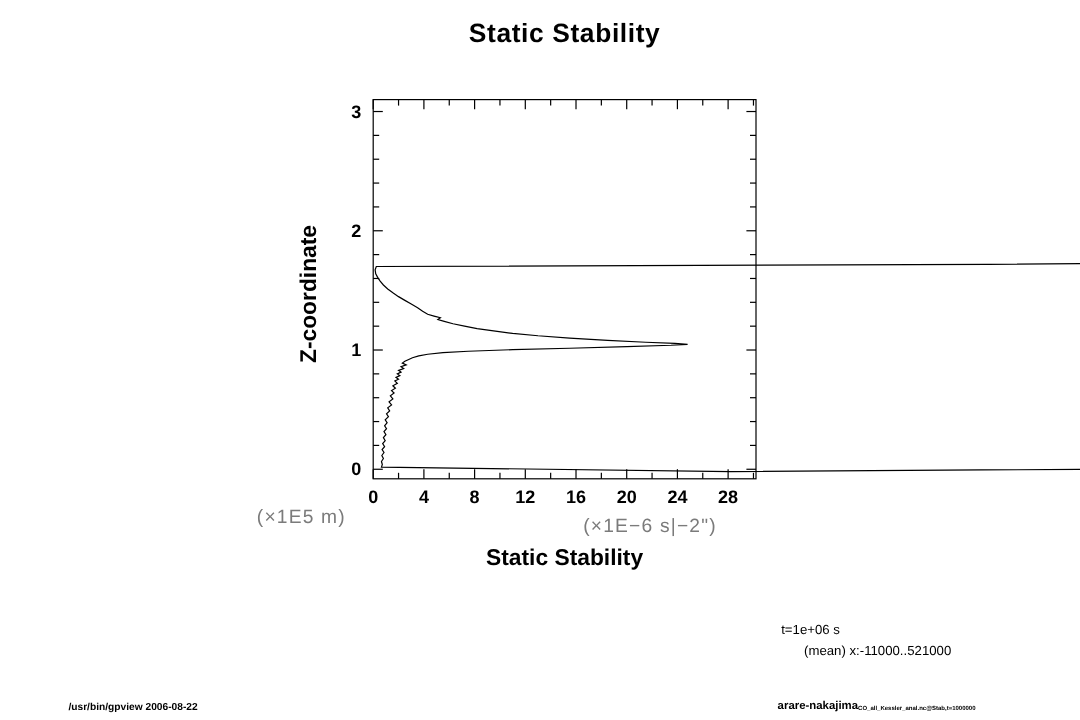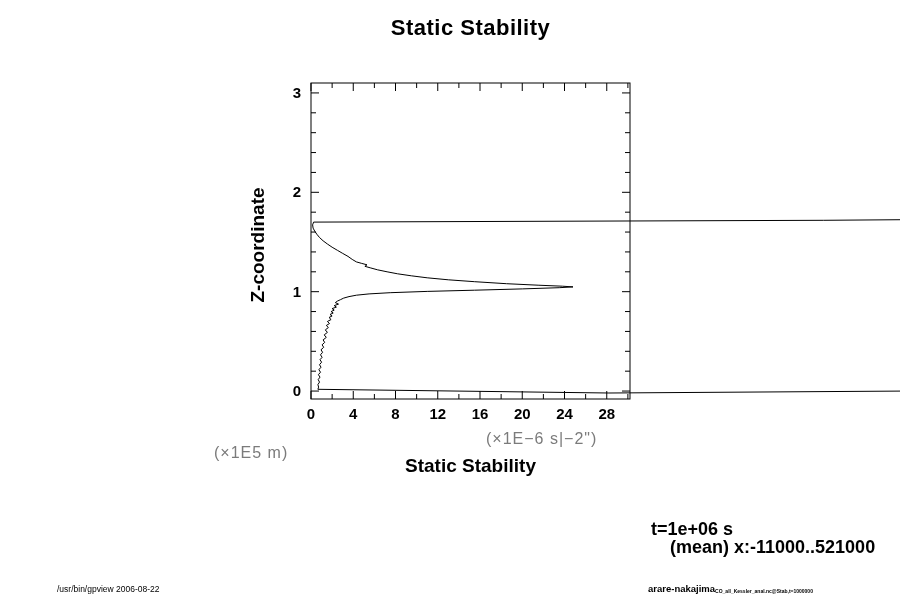--- a/index.html
+++ b/index.html
@@ -3,26 +3,26 @@
 <meta charset="utf-8">
 <style>
   html,body{margin:0;padding:0;background:#fff;}
   .canvas{position:relative;width:900px;height:600px;background:#ffffff;overflow:hidden;
           font-family:"Liberation Sans",sans-serif;color:#000;}
   .abs{position:absolute;white-space:nowrap;}
   .title{left:311px;top:15px;width:319px;text-align:center;font-size:22px;font-weight:bold;letter-spacing:0.5px;}
   .xlabel{left:311px;top:455px;width:319px;text-align:center;font-size:19px;font-weight:bold;}
   .ylabel{left:258px;top:245px;transform:translate(-50%,-50%) rotate(-90deg);font-size:19px;font-weight:bold;}
   .unit{font-size:16px;color:#7b7b7b;letter-spacing:1px;}
-  .yunit{left:214px;top:423px;margin-top:21px;}
+  .yunit{left:214px;top:423px;}
   .xunit{left:486px;top:430px;}
-  .ann{font-size:18px;font-weight:bold;}
+  .ann{font-size:11px;font-weight:normal;}
   .ann1{left:651px;top:519px;}
   .ann2{left:670px;top:537px;}
-  .footL{left:57px;top:584px;font-size:8.5px;font-weight:normal;}
+  .footL{left:57px;top:584px;font-size:8.5px;font-weight:bold;}
   .footR{left:648px;top:583px;font-size:9.5px;font-weight:bold;}
   .footR .sub{font-size:5px;font-weight:bold;position:relative;top:1px;letter-spacing:0;}
   svg{position:absolute;left:0;top:0;overflow:visible;}
 </style>
 </head>
 <body>
 
 <div class="canvas">
   <svg id="plot" width="900" height="600">
       <polyline points="1050.4,218.6 823.3,220.3 313.6,222.1 312.6,224.9 313.1,228.1 314.7,231.1 316.8,234.2 319.5,237.5 323.1,240.8 327.4,244.0 332.1,247.2 337.4,250.3 342.7,253.4 348.0,256.4 352.2,259.4 356.4,261.9 361.7,263.4 367.0,264.8 364.9,266.3 370.2,267.8 377.5,269.8 387.1,271.8 397.6,273.8 411.3,275.8 427.2,277.8 448.3,279.8 474.7,281.7 506.4,283.7 538.1,285.2 562.4,286.2 573.0,286.9 559.2,287.7 522.3,288.9 474.7,290.2 427.2,291.4 390.2,292.7 369.1,293.9 356.4,295.2 349.0,296.6 343.7,298.1 340.6,299.6 337.4,301.1 335.3,302.6 338.5,304.1 334.2,305.6 336.4,307.1 332.1,308.6 334.2,310.1 331.1,311.6 333.2,313.0 330.0,314.5 332.1,316.0 329.0,317.5 331.1,319.5 327.4,321.5 329.5,323.5 326.3,325.5 328.4,327.5 325.3,329.9 327.4,332.4 324.2,334.9 326.3,337.4 323.1,339.9 324.7,342.4 322.1,344.8 323.7,347.3 321.0,349.8 322.6,352.3 320.5,354.8 322.1,357.3 320.0,359.7 321.6,362.2 319.5,364.7 321.0,367.2 318.9,369.7 320.5,372.2 318.4,374.7 320.0,377.1 318.2,379.6 319.5,382.1 317.9,384.6 318.6,387.1 317.9,389.3 608.9,393.0 1050.4,390.1" stroke="#000000" stroke-width="1" fill="none"></polyline>

